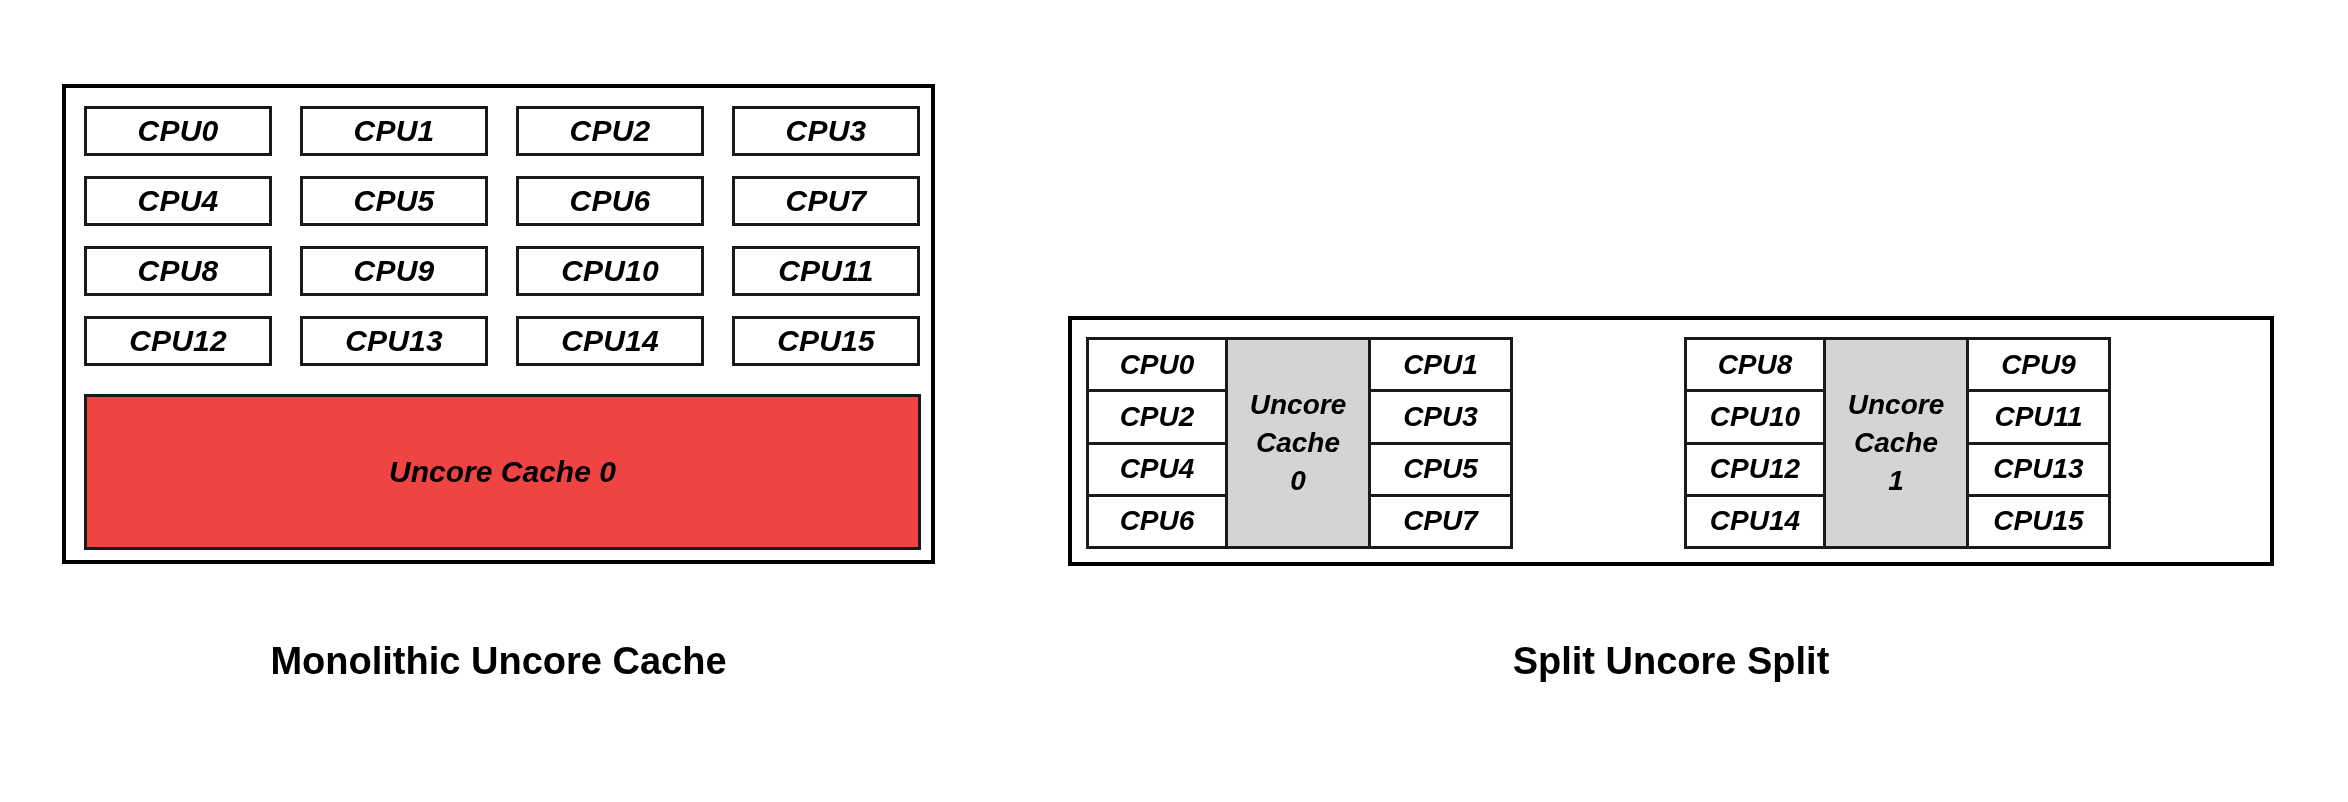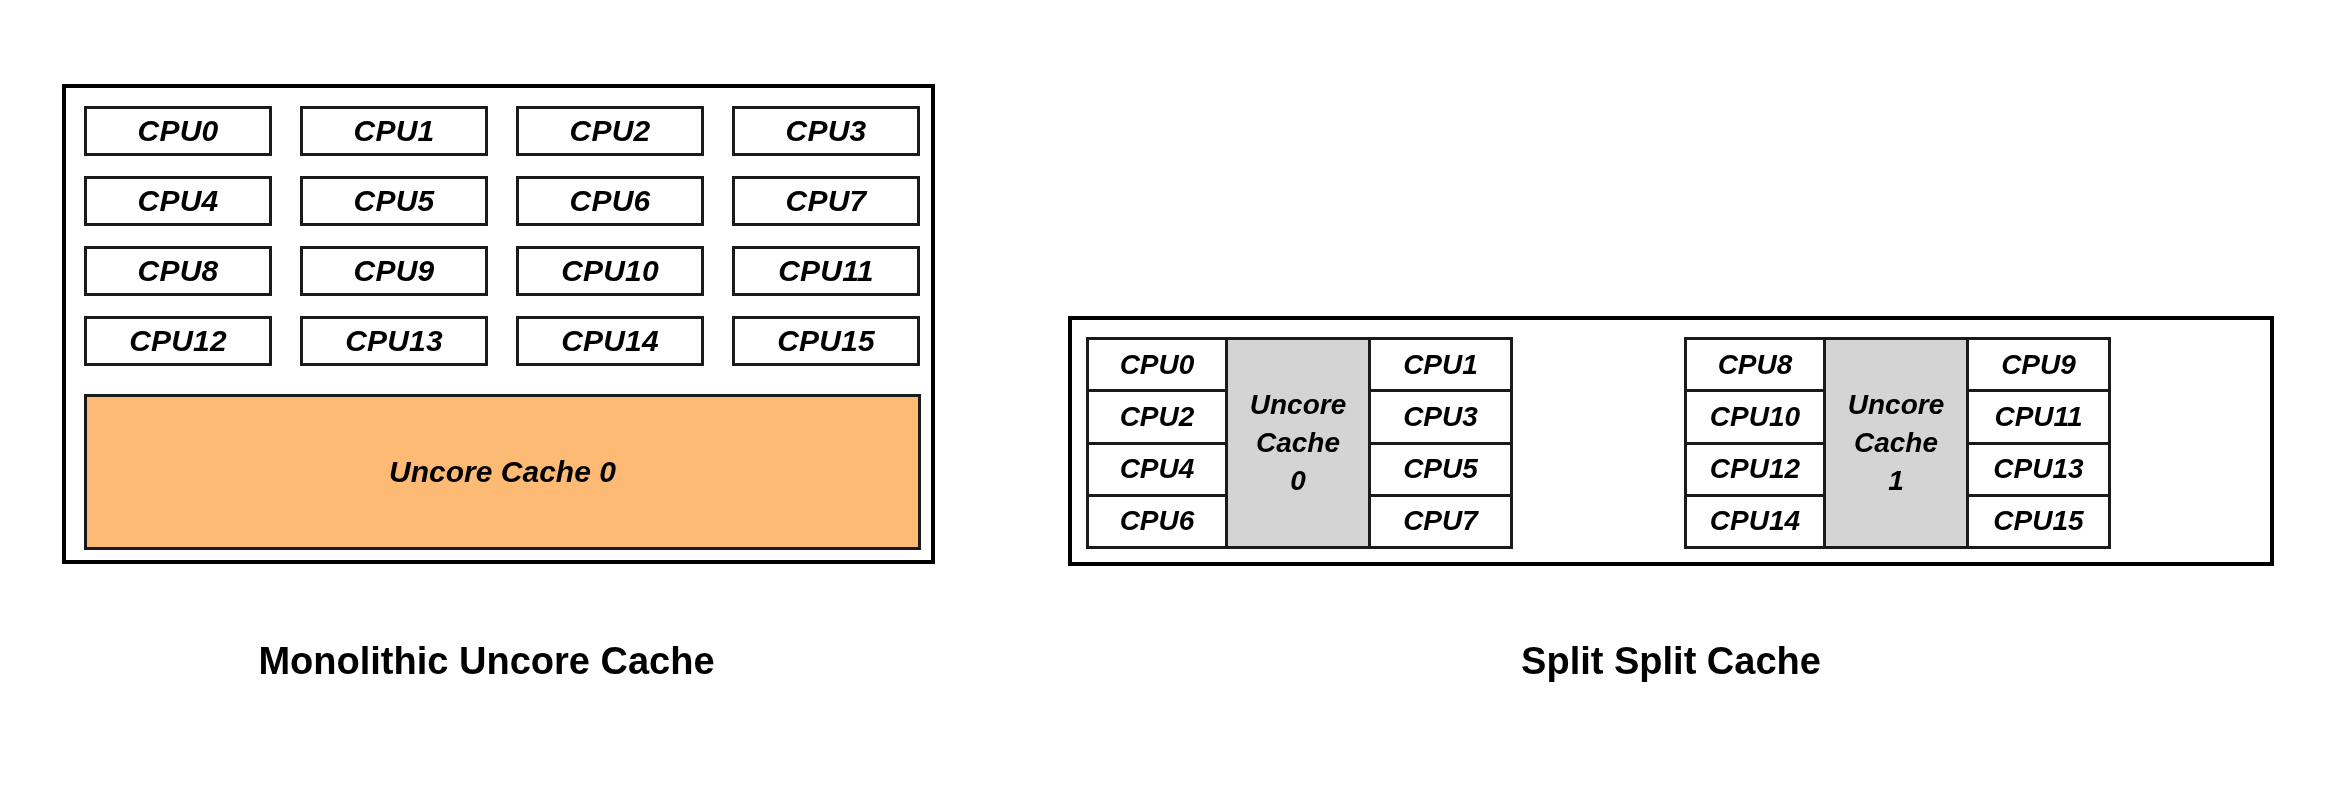--- a/index.html
+++ b/index.html
@@ -79,21 +79,21 @@
   }
 
   .uncore-wide {
     position: absolute;
     left: 18px;
     top: 306px;
     width: 837px;
     height: 156px;
     box-sizing: border-box;
     border: 3px solid #1a1a1a;
-    background: #fdba74;
+    background: #ef4444;
     display: flex;
     align-items: center;
     justify-content: center;
     font-size: 30px;
     font-weight: bold;
     color: #000000;
   }
 
   
   #fig-split .outer-frame {
@@ -158,21 +158,21 @@
     line-height: 1.35;
     text-align: center;
   }
   .uncore-column span { display: block; }
 
   
   #fig-monolithic { left: 62px; top: 84px; width: 873px; height: 480px; }
   #fig-split      { left: 1068px; top: 316px; width: 1206px; height: 250px; }
 
   #caption-monolithic {
-    left: 50px;
+    left: 62px;
     top: 640px;
     width: 873px;
     font-size: 38px;
   }
   #caption-split {
     left: 1068px;
     top: 640px;
     width: 1206px;
     font-size: 38px;
   }
@@ -253,15 +253,15 @@
             <div class="cpu-cell">CPU11</div>
             <div class="cpu-cell">CPU13</div>
             <div class="cpu-cell">CPU15</div>
           </div>
         </div>
 
       </div>
     </div>
   </div>
 
-  <div class="caption" id="caption-split">Split Split Cache</div>
+  <div class="caption" id="caption-split">Split Uncore Split</div>
 
 </div>
 
 </body></html>

